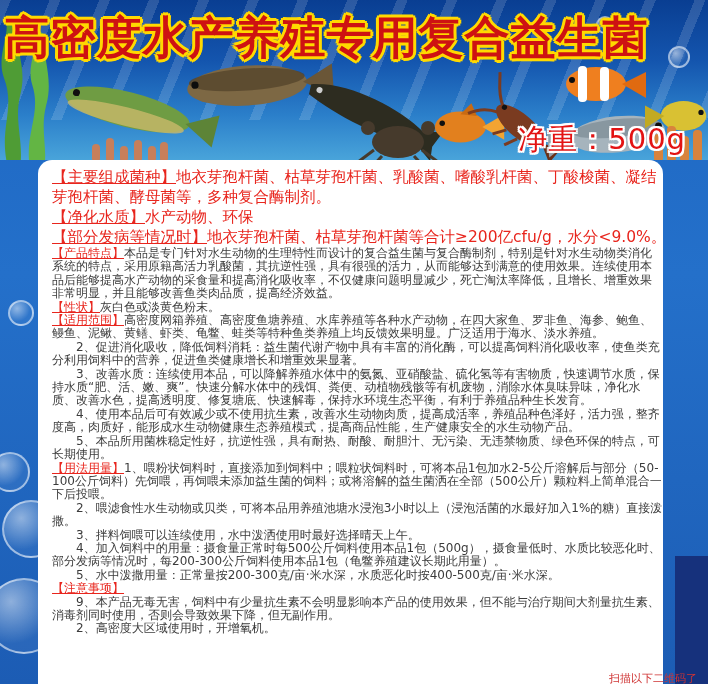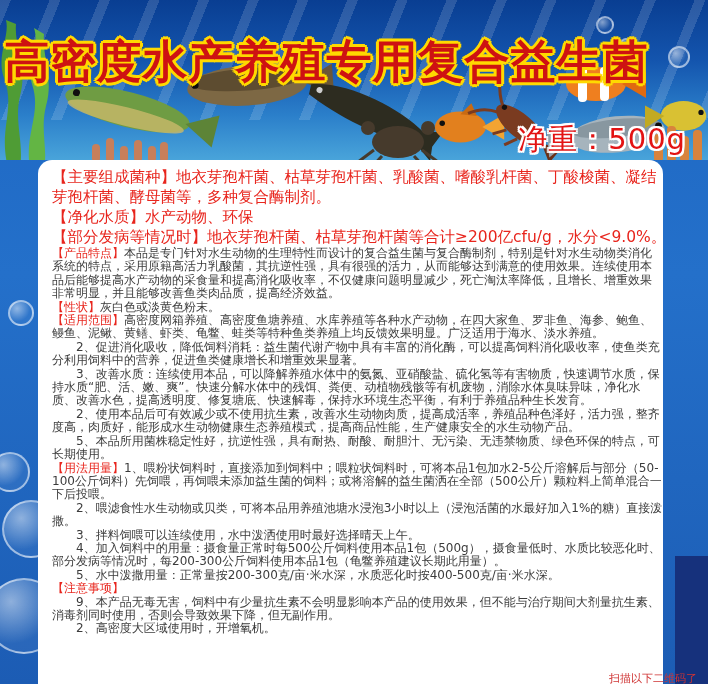--- a/index.html
+++ b/index.html
@@ -14,37 +14,37 @@
             overflow:hidden; }
   .light-rays { position:absolute; left:0; top:0; width:708px; height:120px;
             background:repeating-linear-gradient(112deg, rgba(255,255,255,.14) 0 10px, rgba(255,255,255,0) 10px 46px); }
   .deco { position:absolute; }
   .bubble { position:absolute; border-radius:50%; border:2px solid rgba(255,255,255,.55);
             background:radial-gradient(circle at 32% 30%, rgba(255,255,255,.5), rgba(255,255,255,.06) 60%); }
 
   .title { position:absolute; left:0; top:8px; width:653px; text-align:center;
            font-size:45px; font-weight:bold; letter-spacing:1px; color:#ce1212; white-space:nowrap;
            text-shadow:-3px 0 0 #ffd900, 3px 0 0 #ffd900, 0 -3px 0 #ffd900, 0 3px 0 #ffd900,
-                       -2px -2px 0 #ffd900, 2px -2px 0 #ffd900, -2px 2px 0 #ffd900, 2px 2px 0 #ffd900;margin-top:24px; }
+                       -2px -2px 0 #ffd900, 2px -2px 0 #ffd900, -2px 2px 0 #ffd900, 2px 2px 0 #ffd900; }
   .net-weight { position:absolute; right:22px; top:120px; font-size:29px; font-weight:normal;
            color:#e31313; letter-spacing:1px;
            text-shadow:-2px 0 0 #fff, 2px 0 0 #fff, 0 -2px 0 #fff, 0 2px 0 #fff,
                        -2px -2px 0 #fff, 2px -2px 0 #fff, -2px 2px 0 #fff, 2px 2px 0 #fff; }
 
   
   .navy-corner { position:absolute; right:0; top:556px; width:33px; height:128px; background:#16317c; }
 
   
   .panel { position:absolute; left:38px; top:160px; width:625px; height:524px;
            background:#ffffff; border-radius:14px 14px 0 0; padding:7px 0 0 14px; }
   .panel p { margin:0; color:#3b3b3b; }
   .red-block p { font-size:15.5px; line-height:20px; color:#e8251d; }
   .nowrap { white-space:nowrap; }
   .body-block p { font-size:12px; line-height:13.4px; }
-  .tag { color:#e8251d; }
+  .tag { color:#e8251d;text-decoration:underline; }
   .indent { text-indent:2em; }
 
   .qr-note { position:absolute; left:609px; top:671px; font-size:11px; color:#cf3434; white-space:nowrap; }
 </style>
 </head>
 <body>
 
 <div class="stage">
 
   <div class="banner">
@@ -167,21 +167,21 @@
       <p class="nowrap"><span class="tag">【部分发病等情况时】</span><span>地衣芽孢杆菌、枯草芽孢杆菌等合计≥200亿cfu/g，水分&lt;9.0%。</span></p>
     </div>
 
     <div class="body-block">
       <p><span class="tag">【产品特点】</span><span>本品是专门针对水生动物的生理特性而设计的复合益生菌与复合酶制剂，特别是针对水生动物类消化系统的特点，采用原籍高活力乳酸菌，其抗逆性强，具有很强的活力，从而能够达到满意的使用效果。连续使用本品后能够提高水产动物的采食量和提高消化吸收率，不仅健康问题明显减少，死亡淘汰率降低，且增长、增重效果非常明显，并且能够改善鱼类肉品质，提高经济效益。</span></p>
       <p><span class="tag">【性状】</span><span>灰白色或淡黄色粉末。</span></p>
       <p><span class="tag">【适用范围】</span><span>高密度网箱养殖、高密度鱼塘养殖、水库养殖等各种水产动物，在四大家鱼、罗非鱼、海参、鲍鱼、鳗鱼、泥鳅、黄鳝、虾类、龟鳖、蛙类等特种鱼类养殖上均反馈效果明显。广泛适用于海水、淡水养殖。</span></p>
 
       <p class="indent">2、促进消化吸收，降低饲料消耗：益生菌代谢产物中具有丰富的消化酶，可以提高饲料消化吸收率，使鱼类充分利用饲料中的营养，促进鱼类健康增长和增重效果显著。</p>
       <p class="indent">3、改善水质：连续使用本品，可以降解养殖水体中的氨氮、亚硝酸盐、硫化氢等有害物质，快速调节水质，保持水质“肥、活、嫩、爽”。快速分解水体中的残饵、粪便、动植物残骸等有机废物，消除水体臭味异味，净化水质、改善水色，提高透明度、修复塘底、快速解毒，保持水环境生态平衡，有利于养殖品种生长发育。</p>
-      <p class="indent">2、使用本品后可有效减少或不使用抗生素，改善水生动物肉质，提高成活率，养殖品种色泽好，活力强，整齐度高，肉质好，能形成水生动物健康生态养殖模式，提高商品性能，生产健康安全的水生动物产品。</p>
+      <p class="indent">4、使用本品后可有效减少或不使用抗生素，改善水生动物肉质，提高成活率，养殖品种色泽好，活力强，整齐度高，肉质好，能形成水生动物健康生态养殖模式，提高商品性能，生产健康安全的水生动物产品。</p>
       <p class="indent">5、本品所用菌株稳定性好，抗逆性强，具有耐热、耐酸、耐胆汁、无污染、无违禁物质、绿色环保的特点，可长期使用。</p>
 
       <p><span class="tag">【用法用量】</span><span>1、喂粉状饲料时，直接添加到饲料中；喂粒状饲料时，可将本品1包加水2-5公斤溶解后与部分（50-100公斤饲料）先饲喂，再饲喂未添加益生菌的饲料；或将溶解的益生菌洒在全部（500公斤）颗粒料上简单混合一下后投喂。</span></p>
       <p class="indent">2、喂滤食性水生动物或贝类，可将本品用养殖池塘水浸泡3小时以上（浸泡活菌的水最好加入1%的糖）直接泼撒。</p>
       <p class="indent">3、拌料饲喂可以连续使用，水中泼洒使用时最好选择晴天上午。</p>
       <p class="indent">4、加入饲料中的用量：摄食量正常时每500公斤饲料使用本品1包（500g），摄食量低时、水质比较恶化时、部分发病等情况时，每200-300公斤饲料使用本品1包（龟鳖养殖建议长期此用量）。</p>
       <p class="indent">5、水中泼撒用量：正常量按200-300克/亩·米水深，水质恶化时按400-500克/亩·米水深。</p>
 
       <p><span class="tag">【注意事项】</span></p>
       <p class="indent">9、本产品无毒无害，饲料中有少量抗生素不会明显影响本产品的使用效果，但不能与治疗期间大剂量抗生素、消毒剂同时使用，否则会导致效果下降，但无副作用。</p>

